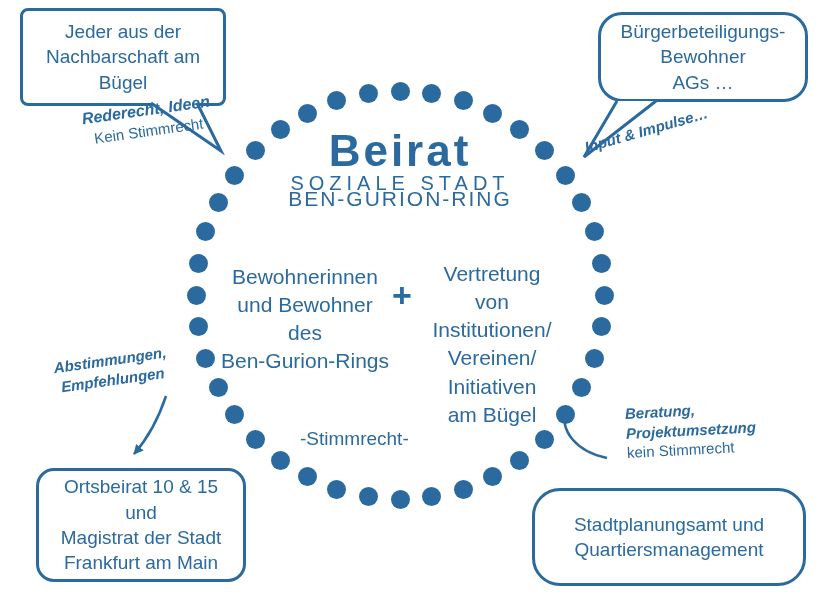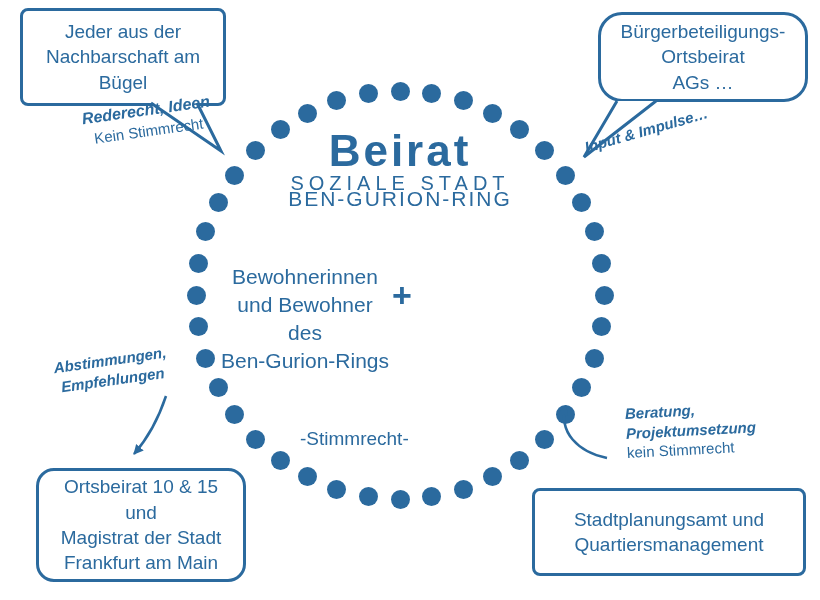--- a/index.html
+++ b/index.html
@@ -24,21 +24,21 @@
   .voting { position:absolute; left:300px; top:428px; width:200px; text-align:left; font-size:19px; }
 
   .bubble, .box {
     position:absolute; box-sizing:border-box; border:3px solid var(--accent); background:#fff;
     display:flex; flex-direction:column; justify-content:center; text-align:center;
     font-size:19px; line-height:1.33; z-index:3;
   }
   .bubble-tl { left:20px;  top:8px;   width:206px; height:98px;  border-radius:8px; }
   .bubble-tr { left:598px; top:12px;  width:210px; height:90px;  border-radius:24px; }
   .box-bl    { left:36px;  top:468px; width:210px; height:114px; border-radius:18px; }
-  .box-br    { left:532px; top:488px; width:274px; height:88px;  border-radius:8px; }
+  .box-br    { left:532px; top:488px; width:274px; height:98px;  border-radius:28px; }
 
   .note { position:absolute; font-size:15px; line-height:1.3; z-index:5; text-align:center; }
   .note .em, .note.em { font-weight:bold; font-style:italic; }
   .note .plain { font-weight:normal; font-style:normal; }
   .note-tl { left:78px;  top:110px; width:140px; transform:rotate(-8deg);  transform-origin:left center; font-size:16px; }
   .note-tl .plain { font-size:15px; }
   .note-tr { left:585px; top:138px; width:150px; transform:rotate(-16deg); transform-origin:left center; text-align:left; }
   .note-bl { left:42px;  top:360px; width:140px; transform:rotate(-8deg);  transform-origin:left center; }
   .note-br { left:626px; top:404px; width:165px; transform:rotate(-3deg);  transform-origin:left center; text-align:left; }
 
@@ -97,27 +97,33 @@
 
   <div class="center title preline">Beirat</div>
   <div class="center sub1 preline">SOZIALE STADT</div>
   <div class="center sub2 preline">BEN-GURION-RING</div>
 
   <div class="group left-group preline">Bewohnerinnen
 und Bewohner
 des
 Ben-Gurion-Rings</div>
   <div class="plus">+</div>
+  <div class="group right-group preline">Vertretung
+von
+Institutionen/
+Vereinen/
+Initiativen
+am Bügel</div>
   <div class="voting preline">-Stimmrecht-</div>
 
   <div class="bubble bubble-tl preline">Jeder aus der
 Nachbarschaft am
 Bügel</div>
   <div class="bubble bubble-tr preline">Bürgerbeteiligungs-
-Ortsbeirat
+Bewohner
 AGs …</div>
 
   <div class="box box-bl preline">Ortsbeirat 10 &amp; 15
 und
 Magistrat der Stadt
 Frankfurt am Main</div>
   <div class="box box-br preline">Stadtplanungsamt und
 Quartiersmanagement</div>
 
   <div class="note note-tl">

